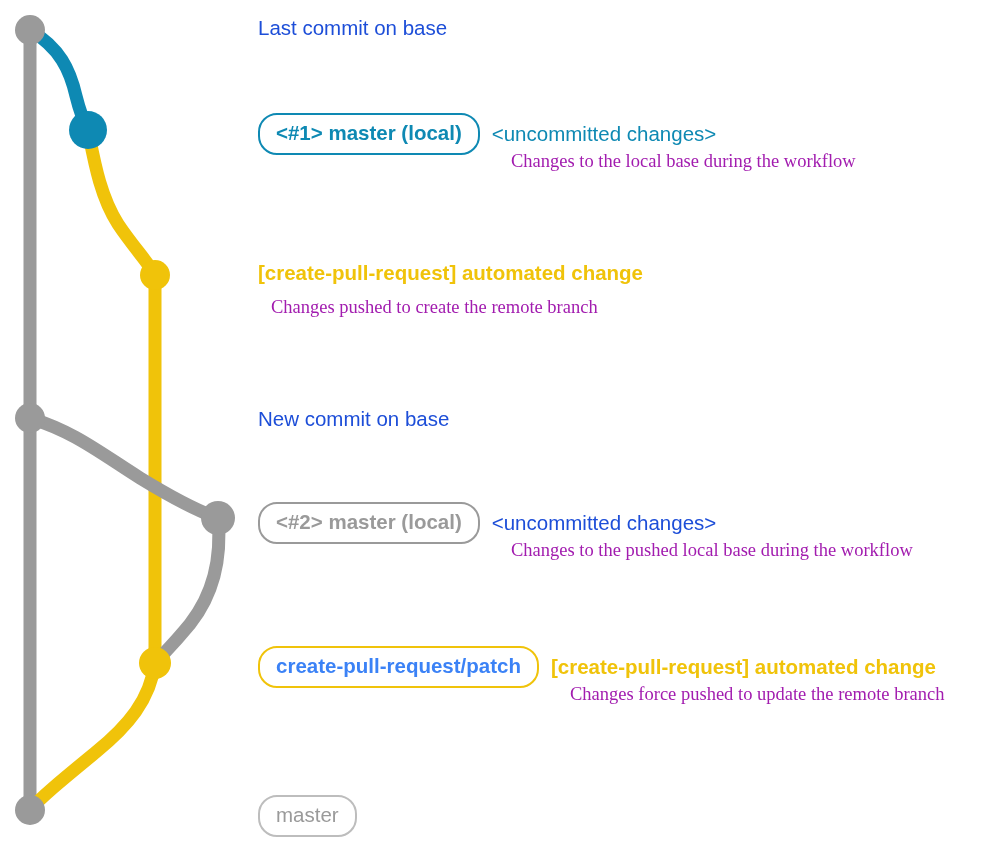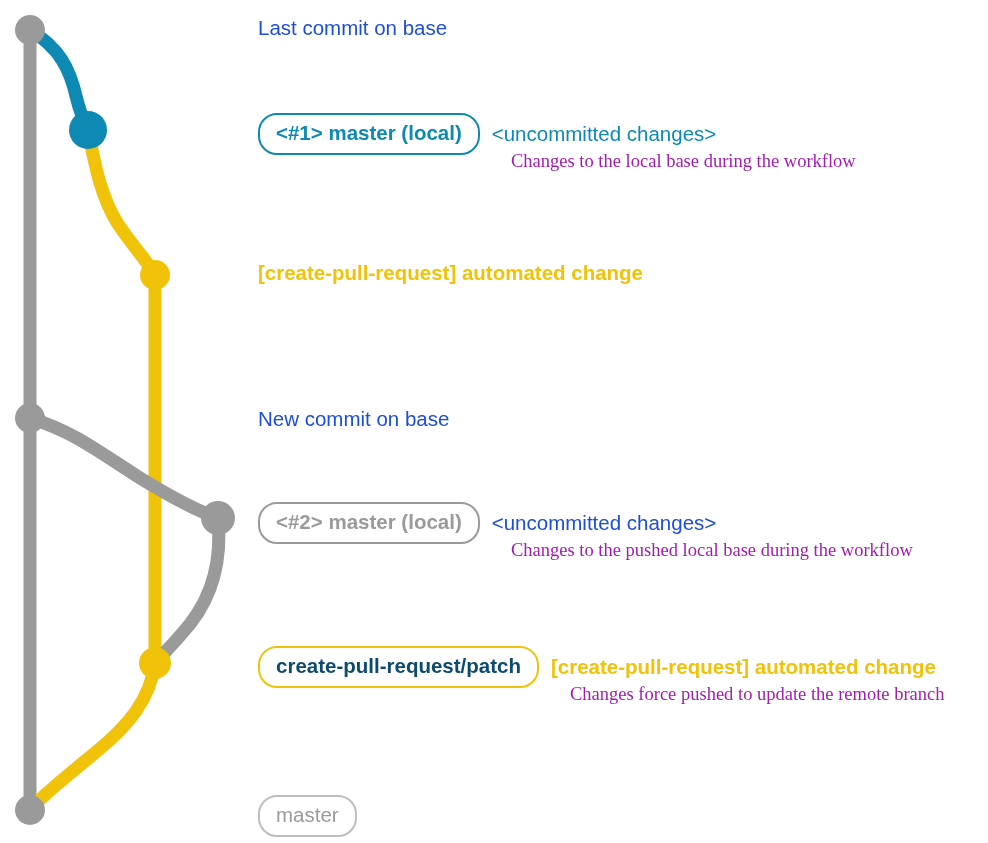--- a/index.html
+++ b/index.html
@@ -63,21 +63,21 @@
     border: 2px solid #9a9a9a;
     color: #9a9a9a;
     font-family: "Liberation Sans", sans-serif;
     font-size: 20.5px;
     line-height: 1;
     padding: 8px 16px 9px 16px;
     background: #ffffff;
     white-space: nowrap;
   }
   .chip.blue   { border-color: #0e89b3; color: #0e89b3; font-weight: 700; }
-  .chip.yellow { border-color: #f0c30a; color: #0c4a6e; font-weight: 700; }
+  .chip.yellow { border-color: #f0c30a; color: #3b82f6; font-weight: 700; }
   .chip.gray   { border-color: #9a9a9a; color: #9a9a9a; font-weight: 700; }
   .chip.plain  { border-color: #bdbdbd; color: #9a9a9a; font-weight: 400; }
 
   .chip-after {
     margin-left: 12px;
   }
 </style>
 </head>
 <body>
 
@@ -120,20 +120,21 @@
       <span class="headline blue chip-after">&lt;uncommitted changes&gt;</span>
     </div>
   </div>
   <div class="row sub" style="left:511px; top:150px;">Changes to the local base during the workflow</div>
 
   <div class="row" style="left:258px; top:261px;">
     <div class="chipline">
       <span class="headline yellow">[create-pull-request] automated change</span>
     </div>
   </div>
+  <div class="row sub" style="left:271px; top:296px;">Changes pushed to create the remote branch</div>
 
   <div class="row" style="left:258px; top:407px;">
     <div class="chipline">
       <span class="headline gray">New commit on base</span>
     </div>
   </div>
 
   <div class="row" style="left:258px; top:502px;">
     <div class="chipline">
       <span class="chip gray">&lt;#2&gt; master (local)</span>

